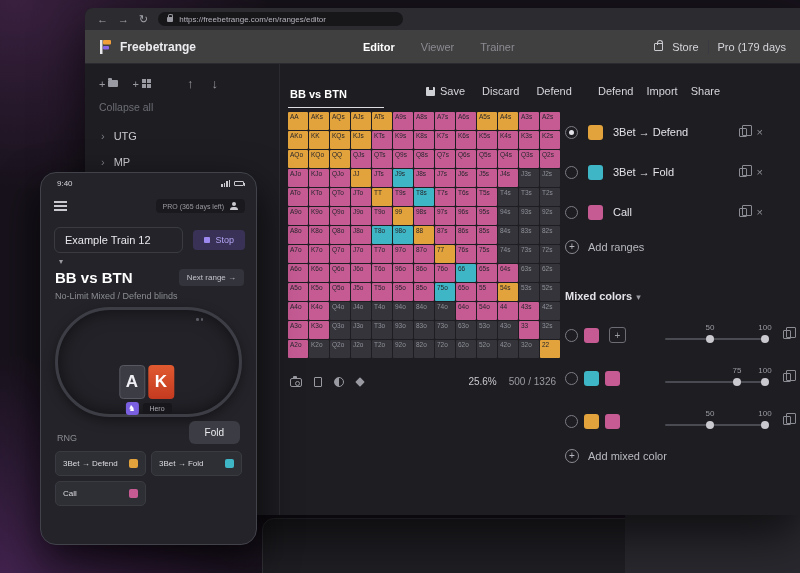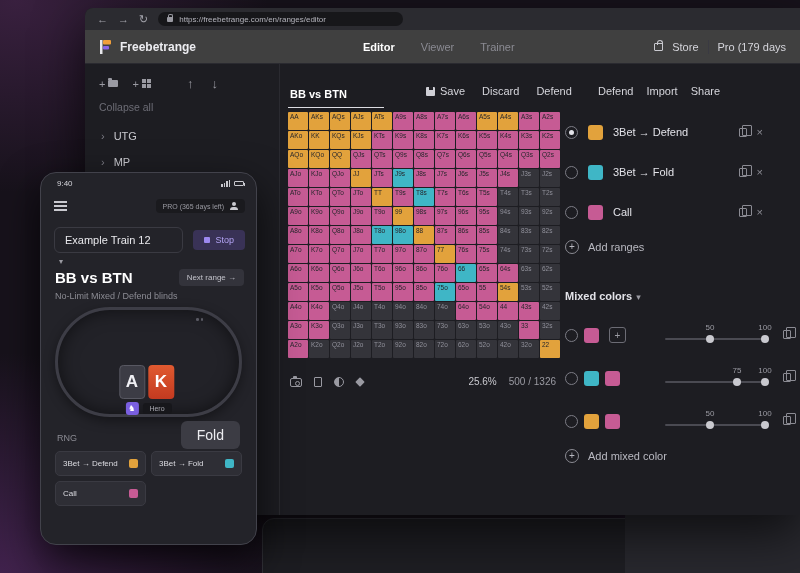--- a/index.html
+++ b/index.html
@@ -160,21 +160,21 @@
     display:flex; align-items:center; justify-content:center; }
   .pcard.dark { background:#3c3c45; color:#f0f0f4; border:1px solid #585862; }
   .pcard.red { background:linear-gradient(#e05a30,#c43a20); color:#fff; }
   .p-hero { position:absolute; left:50%; top:229px; transform:translateX(-50%); display:flex;
     align-items:center; gap:4px; z-index:4; }
   .hero-badge { width:13px; height:13px; background:#7a5fe0; border-radius:3px; color:#fff;
     font-size:8px; display:flex; align-items:center; justify-content:center; }
   .hero-pill { background:#17171b; color:#a9a9b1; font-size:7px; padding:2px 7px; border-radius:3px; }
   .p-rng { position:absolute; left:16px; top:260px; color:#8b8b93; font-size:9px; }
   .p-fold { position:absolute; right:16px; top:248px; background:#3c3c44; color:#ececf0;
-    font-size:14px; padding:6px 16px; border-radius:6px; }
+    font-size:10px; padding:6px 16px; border-radius:6px; }
   .p-actions { position:absolute; left:14px; right:14px; top:278px; display:flex; flex-wrap:wrap; gap:5px; }
   .p-act { display:flex; align-items:center; background:#2e2e35; border:1px solid #3a3a42;
     border-radius:5px; padding:7px 7px; font-size:8px; color:#dcdce2; gap:6px; width:91px; }
   .p-act-sq { width:9px; height:9px; border-radius:2px; margin-left:auto; flex:none; }
 
   
   .logo { display:flex; }
 </style>
 </head>
 <body>

